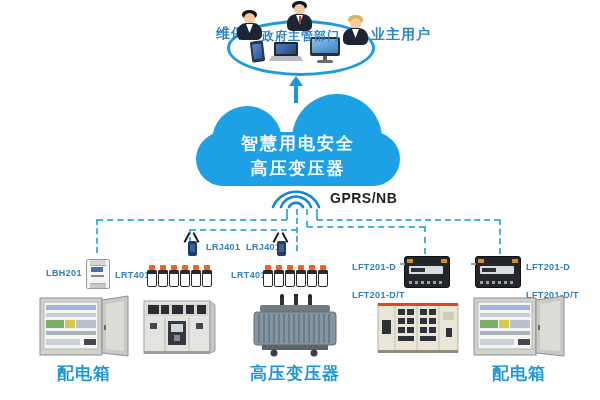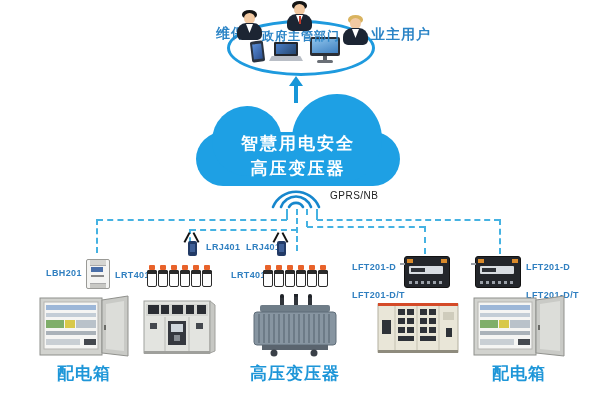--- a/index.html
+++ b/index.html
@@ -42,21 +42,21 @@
   .up-arrow-head{left:289px;top:76px;width:0;height:0;border-left:7px solid transparent;border-right:7px solid transparent;border-bottom:10px solid #1796d8;}
   .up-arrow-line{left:294px;top:85px;width:4px;height:18px;background:#1796d8;}
 
   
   .cloud{left:196px;top:132px;width:204px;height:54px;background:#1ea0e4;border-radius:30px;}
   .cloud::before{content:'';position:absolute;width:70px;height:70px;background:inherit;border-radius:50%;top:-26px;left:16px;}
   .cloud::after{content:'';position:absolute;width:90px;height:90px;background:inherit;border-radius:50%;top:-38px;right:18px;}
   .cloud-text{left:196px;width:204px;text-align:center;color:#fff;font-weight:bold;font-size:17px;letter-spacing:2px;z-index:2;}
 
   
-  .gprs{left:330px;top:190px;font-weight:normal;font-size:10px;color:#222;letter-spacing:0.5px;text-align:center;}
+  .gprs{left:330px;top:190px;font-weight:bold;font-size:14px;color:#222;letter-spacing:0.5px;text-align:center;}
 
   
   .dash-h{border-top:2px dashed #45b2e2;height:0;}
   .dash-v{border-left:2px dashed #45b2e2;width:0;}
 
   
   .dev-label{font-weight:bold;font-size:9px;color:#2f7fc0;letter-spacing:0.4px;white-space:nowrap;}
   .dev-label .l2{display:block;margin-top:18px;}
 
   .lbh{width:22px;height:28px;background:#f4f4f2;border:1px solid #9a9a96;border-radius:2px;}

